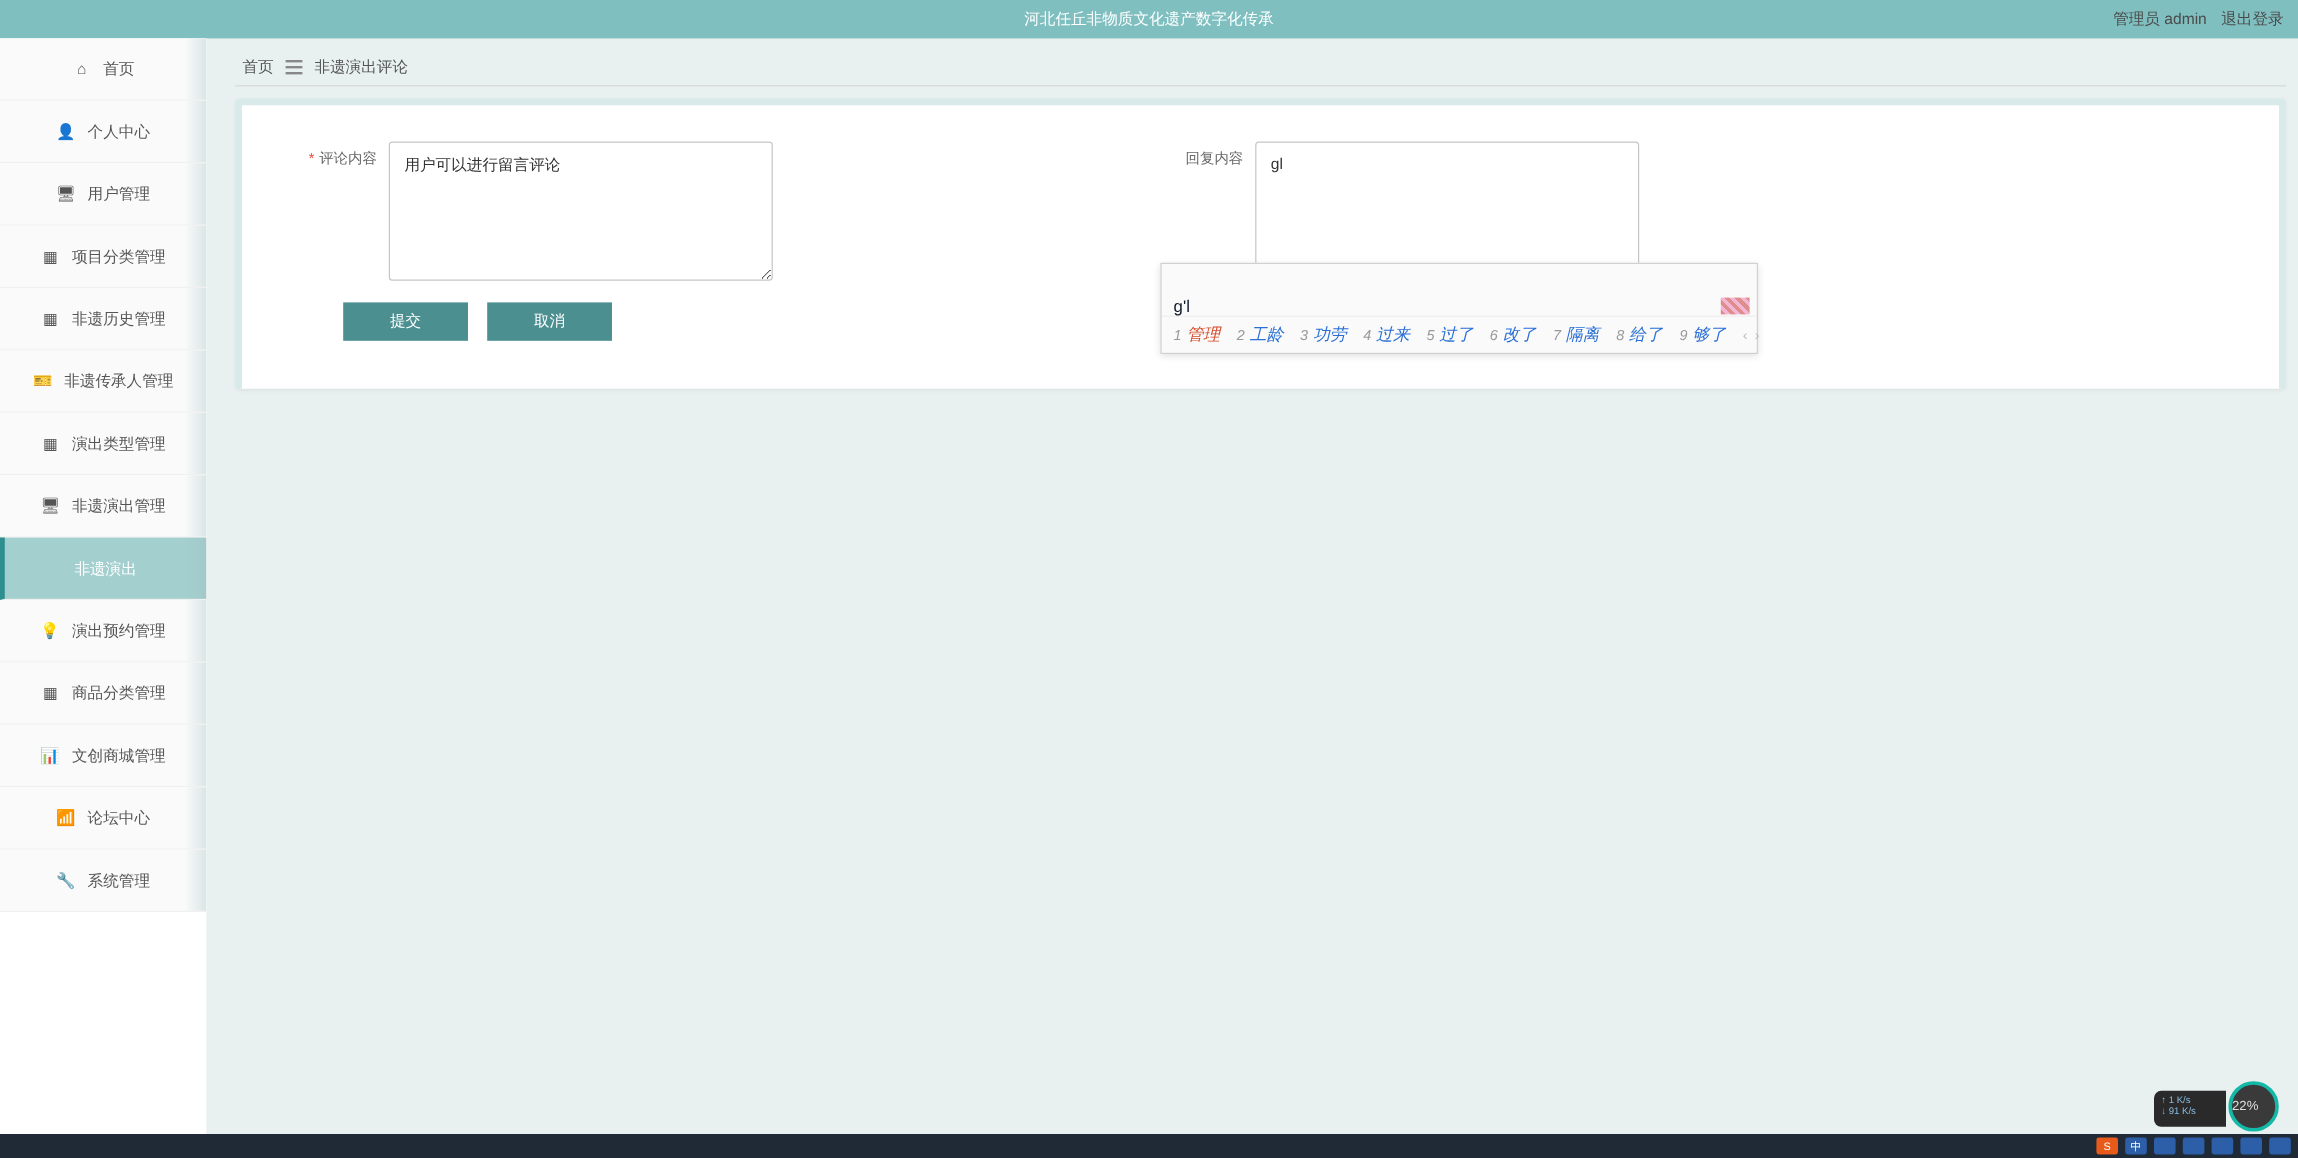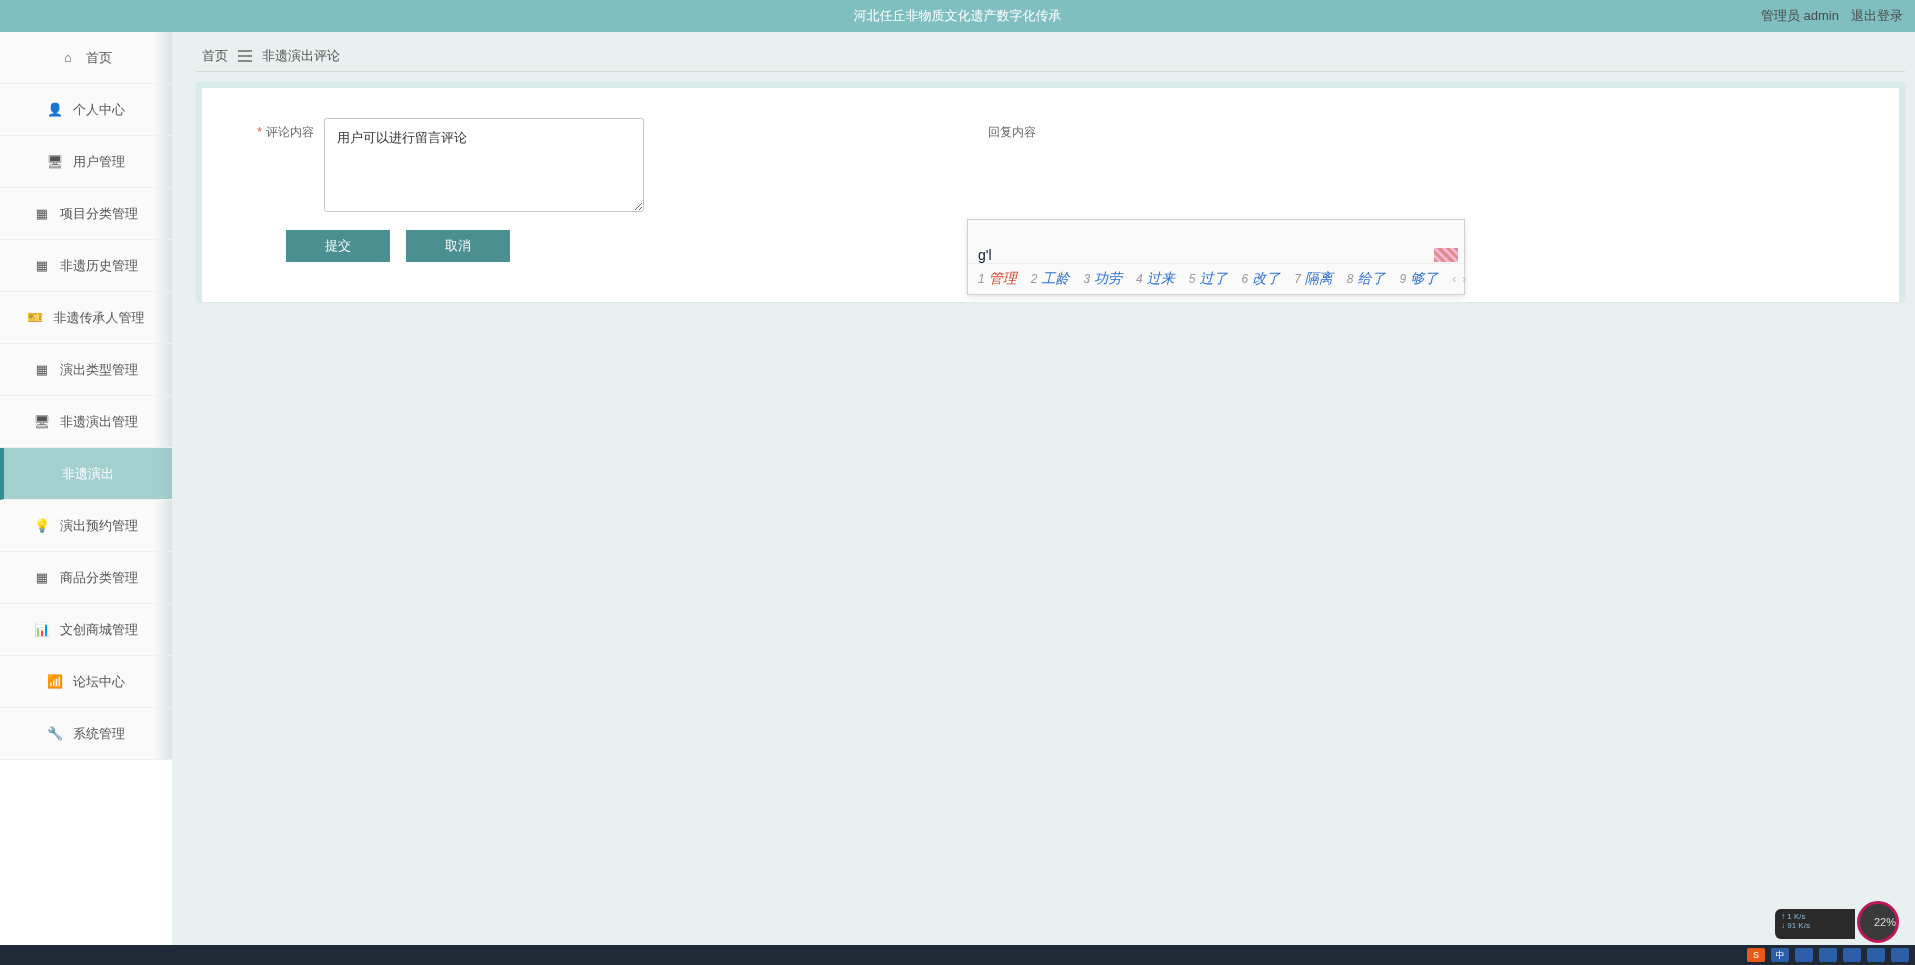--- a/index.html
+++ b/index.html
@@ -75,21 +75,21 @@
       box-shadow: 0 1px 3px rgba(0,0,0,0.05);
       border: 6px solid #d9eaea;
       border-bottom-width: 0;
       padding: 30px 40px 40px 40px;
     }
     .form-row { display: flex; gap: 120px; }
     .form-group { display: flex; align-items: flex-start; gap: 10px; }
     .form-label { width: 72px; font-size: 12px; color: #666; text-align: right; padding-top: 6px; }
     .form-label .req { color: #e74c3c; margin-right: 4px; }
     textarea {
-      width: 320px; height: 94px;
+      width: 320px; height: 116px;
       border: 1px solid #c6c6c6;
       border-radius: 3px;
       padding: 10px 12px;
       font-size: 13px;
       color: #333;
       resize: both;
       outline: none;
     }
     .btn-row { display: flex; gap: 16px; margin-left: 44px; margin-top: 18px; }
     .btn {
@@ -141,29 +141,29 @@
       width: 100%; height: 20px;
       background: #1f2a36;
       display: flex; align-items: center; justify-content: flex-end;
       gap: 6px; padding-right: 6px;
     }
     .tb-box { width: 18px; height: 14px; background: #2c5fa8; border-radius: 2px; }
     .tb-box.orange { background: #e85a1a; font-size: 9px; color: #fff; display: flex; align-items:center; justify-content:center; }
     
     .netmon {
       position: absolute; right: 60px; bottom: 26px;
-      width: 80px; height: 30px;
+      width: 60px; height: 30px;
       background: #2a2a2a; border-radius: 6px 0 0 6px;
       color: #8bd; font-size: 8px; padding: 3px 6px;
     }
     .cpuring {
       position: absolute; right: 16px; bottom: 22px;
       width: 42px; height: 42px; border-radius: 50%;
-      background: #3a3a3a; border: 3px solid #be185d;
-      display: flex; align-items: center; justify-content: flex-end;
+      background: #3a3a3a; border: 3px solid #14b8a6;
+      display: flex; align-items: center; justify-content: flex-start;
       color: #ddd; font-size: 11px;
     }
     .watermark {
       position: absolute; right: 24px; bottom: 4px;
       color: #9aa; font-size: 12px; opacity: 0.6;
     }
   </style>
 </head>
 <body>
 
@@ -243,20 +243,21 @@
     </div>
 
     <div class="panel">
       <div class="form-row">
         <div class="form-group">
           <div class="form-label"><span class="req">*</span><span>评论内容</span></div>
           <textarea style="">用户可以进行留言评论</textarea>
         </div>
         <div class="form-group" style="margin-left:200px">
           <div class="form-label"><span>回复内容</span></div>
+          <textarea style="">gl</textarea>
         </div>
       </div>
       <div class="btn-row">
         <button class="btn">提交</button>
         <button class="btn">取消</button>
       </div>
     </div>
   </div>
 </div>
 

